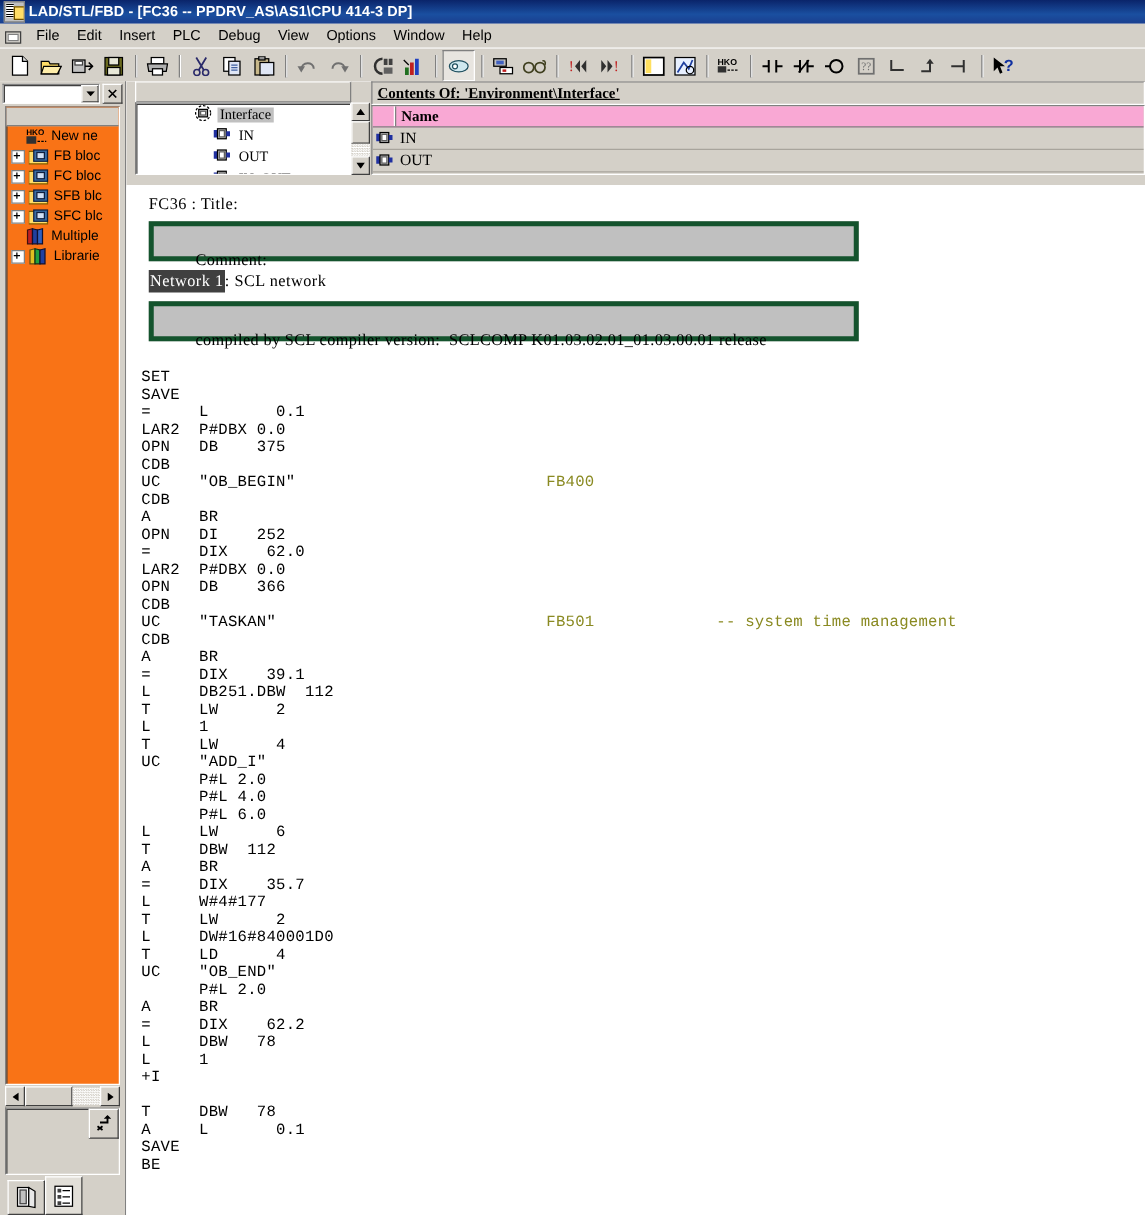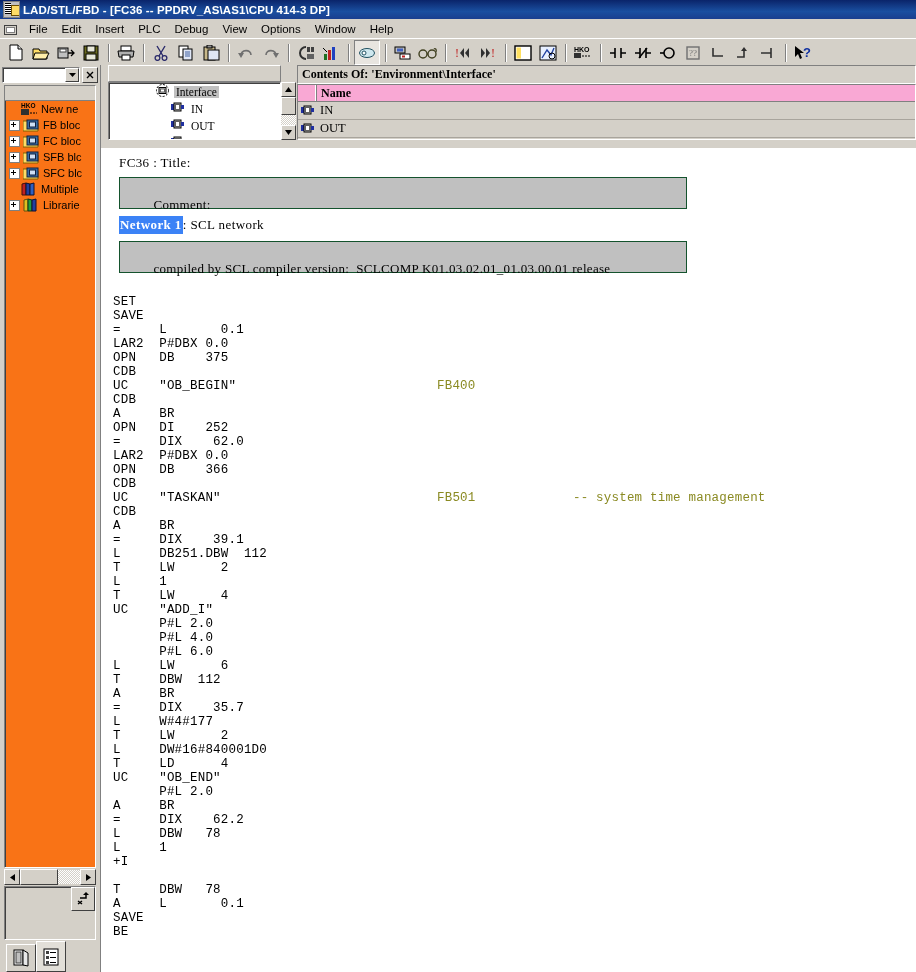--- a/index.html
+++ b/index.html
@@ -313,21 +313,21 @@
   }
   #decl-vthumb {
     height: 16px;
     background: #d4d0c8;
     border: 1px solid #ffffff;
     border-right-color:#404040; border-bottom-color:#404040;
   }
 
   #decl-right {
     position: absolute;
-    left: 196px; right: 0; top: 0; height: 83px;
+    left: 196px; right: 0; top: 0; height: 83px; text-decoration: underline;
   }
   #decl-right .contents-label {
     height: 17px;
     background: #d4d0c8;
     border: 1px solid #808080;
     border-right-color:#ffffff; border-bottom-color:#ffffff;
     display: flex; align-items: center;
     padding-left: 4px;
     font-family: "Liberation Serif", serif;
     font-size: 12px;
@@ -386,44 +386,44 @@
     padding: 5px 0 0 18px;
     font-family: "Liberation Serif", serif;
     font-size: 13px;
     letter-spacing: 0.4px;
     white-space: pre;
   }
   .gray-box {
     margin: 6px 0 0 18px;
     width: 568px;
     background: #c0c0c0;
-    border: 1px solid #14532d;
+    border: 4px solid #14532d;
     padding: 3px 5px;
     font-family: "Liberation Serif", serif;
     font-size: 13px;
     letter-spacing: 0.3px;
     white-space: pre;
     box-sizing: border-box;
   }
   #comment-box { height: 32px; }
   #compiler-box { height: 32px; margin-top: 7px; }
 
   .network-line {
     margin: 7px 0 0 18px;
     font-family: "Liberation Serif", serif;
     font-size: 13px;
     letter-spacing: 0.4px;
     white-space: pre;
     display: flex; align-items: baseline;
   }
   .network-line .nsel {
-    background: #3b82f6;
+    background: #404040;
     color: #ffffff;
     padding: 1px 1px;
-    font-weight: bold;
+    font-weight: normal;
   }
   #stl {
     margin: 22px 0 0 0;
     padding-left: 12px;
     font-family: "Liberation Mono", "DejaVu Sans Mono", monospace;
     font-size: 12.5px;
     line-height: 14px;
     letter-spacing: 0.2px;
   }
   .stl-row { display: flex; white-space: pre; height: 14px; }

